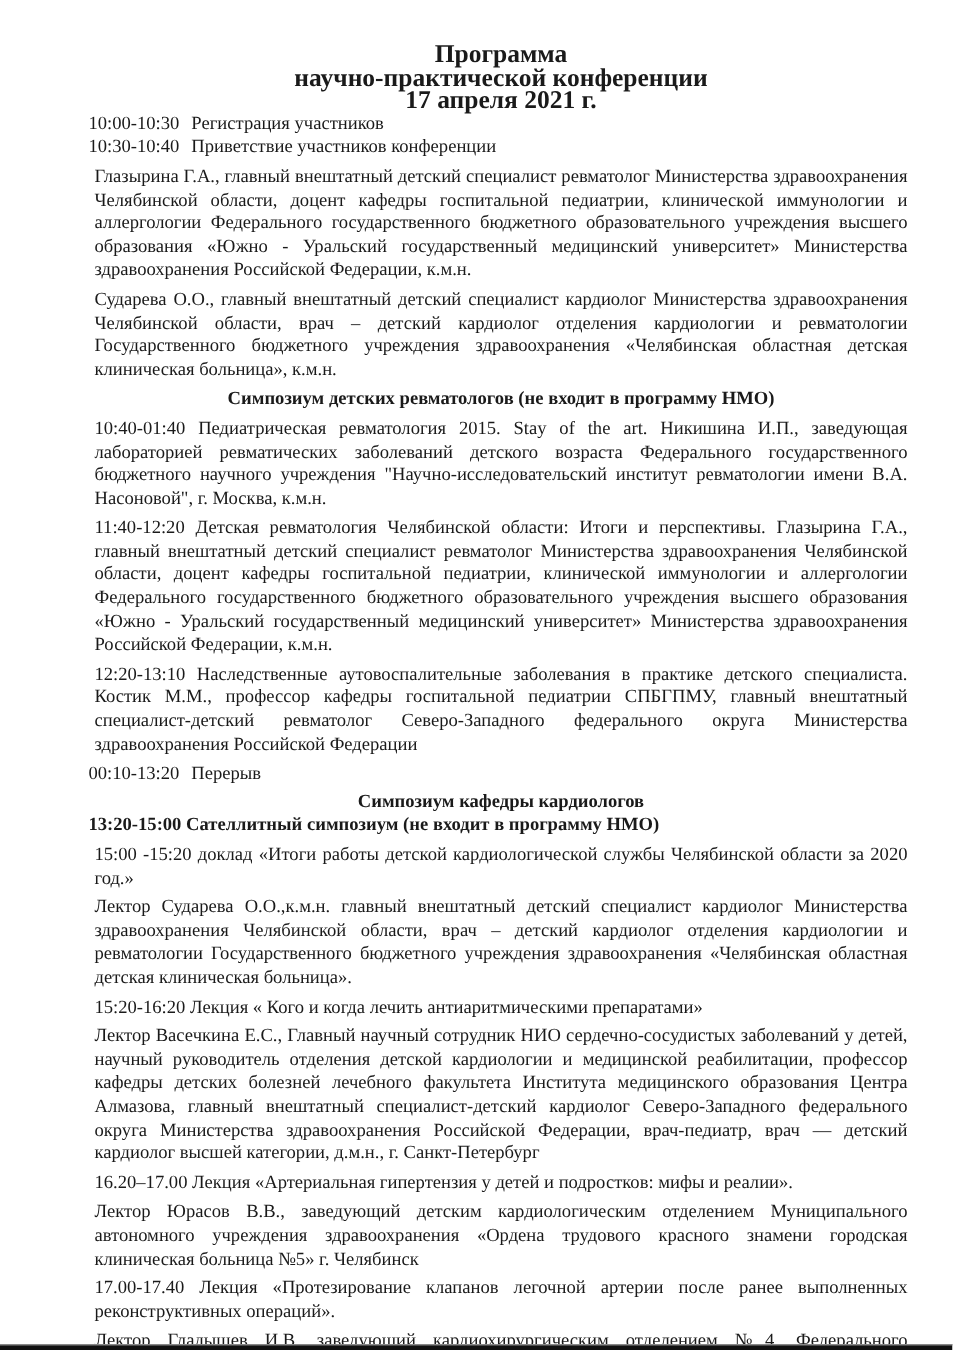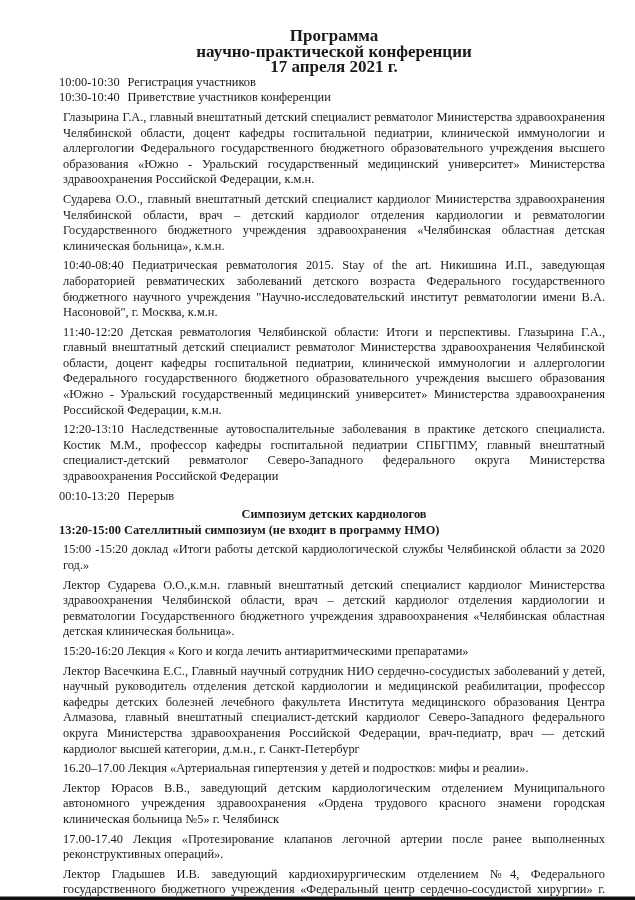--- a/index.html
+++ b/index.html
@@ -33,27 +33,28 @@
 
   <div class="sched">
     <span class="time">10:00-10:30</span><span>Регистрация участников</span>
   </div>
   <div class="sched">
     <span class="time">10:30-10:40</span><span>Приветствие участников конференции</span>
   </div>
   <p>Глазырина Г.А., главный внештатный детский специалист ревматолог Министерства здравоохранения Челябинской области, доцент кафедры госпитальной педиатрии, клинической иммунологии и аллергологии  Федерального государственного бюджетного образовательного учреждения высшего образования «Южно - Уральский государственный медицинский университет» Министерства здравоохранения Российской Федерации, к.м.н.</p>
   <p>Сударева О.О., главный внештатный детский специалист кардиолог Министерства здравоохранения Челябинской области, врач – детский кардиолог отделения кардиологии и ревматологии Государственного бюджетного учреждения здравоохранения «Челябинская областная детская клиническая больница», к.м.н.</p>
 
+  <div class="center bold">Симпозиум детских ревматологов (не входит в программу НМО)</div>
 
-  <p><span class="time">10:40-08:40</span> <span>Педиатрическая ревматология  2015. Stay of the art. Никишина И.П., заведующая лабораторией ревматических заболеваний детского возраста Федерального государственного бюджетного научного учреждения "Научно-исследовательский институт ревматологии имени В.А. Насоновой", г. Москва, к.м.н.</span></p>
+  <p><span class="time">10:40-01:40</span> <span>Педиатрическая ревматология  2015. Stay of the art. Никишина И.П., заведующая лабораторией ревматических заболеваний детского возраста Федерального государственного бюджетного научного учреждения "Научно-исследовательский институт ревматологии имени В.А. Насоновой", г. Москва, к.м.н.</span></p>
   <p><span class="time">11:40-12:20</span> <span>Детская ревматология Челябинской области: Итоги и перспективы. Глазырина Г.А., главный внештатный детский специалист ревматолог Министерства здравоохранения Челябинской области, доцент кафедры госпитальной педиатрии, клинической иммунологии и аллергологии Федерального государственного бюджетного образовательного учреждения высшего образования «Южно - Уральский государственный медицинский университет» Министерства здравоохранения Российской Федерации, к.м.н.</span></p>
   <p><span class="time">12:20-13:10</span> <span>Наследственные аутовоспалительные заболевания в практике детского специалиста. Костик М.М., профессор кафедры госпитальной педиатрии СПБГПМУ, главный внештатный специалист-детский ревматолог Северо-Западного федерального округа Министерства здравоохранения Российской Федерации</span></p>
   <div class="sched"><span class="time">00:10-13:20</span><span>Перерыв</span></div>
 
-  <div class="center bold" style="margin-top:3px">Симпозиум детских кардиологов</div>
+  <div class="center bold" style="margin-top:3px">Симпозиум кафедры кардиологов</div>
   <div class="bold">13:20-15:00 Сателлитный симпозиум (не входит в программу НМО)</div>
 
   <p>15:00 -15:20 доклад «Итоги работы детской кардиологической службы Челябинской области за 2020 год.»</p>
   <p>Лектор Сударева О.О.,к.м.н. главный внештатный детский специалист кардиолог Министерства здравоохранения Челябинской области, врач – детский кардиолог отделения кардиологии и ревматологии Государственного бюджетного учреждения здравоохранения «Челябинская областная детская клиническая больница».</p>
   <p>15:20-16:20 Лекция « Кого и когда лечить антиаритмическими препаратами»</p>
   <p>Лектор Васечкина Е.С., Главный научный сотрудник  НИО сердечно-сосудистых заболеваний у детей, научный руководитель отделения детской кардиологии и медицинской реабилитации, профессор кафедры детских болезней лечебного факультета Института медицинского образования Центра Алмазова, главный внештатный специалист-детский кардиолог Северо-Западного федерального округа Министерства здравоохранения Российской Федерации, врач-педиатр, врач — детский кардиолог высшей категории, д.м.н., г. Санкт-Петербург</p>
   <p>16.20–17.00 Лекция «Артериальная гипертензия у детей и подростков: мифы и реалии».</p>
   <p>Лектор Юрасов В.В., заведующий детским кардиологическим отделением Муниципального автономного учреждения здравоохранения «Ордена трудового красного знамени городская клиническая больница №5» г. Челябинск</p>
   <p>17.00-17.40 Лекция «Протезирование клапанов легочной артерии после ранее выполненных реконструктивных операций».</p>
   <p>Лектор Гладышев И.В. заведующий кардиохирургическим отделением №4, Федерального государственного бюджетного учреждения «Федеральный центр сердечно-сосудистой хирургии» г. Челябинск.</p>

